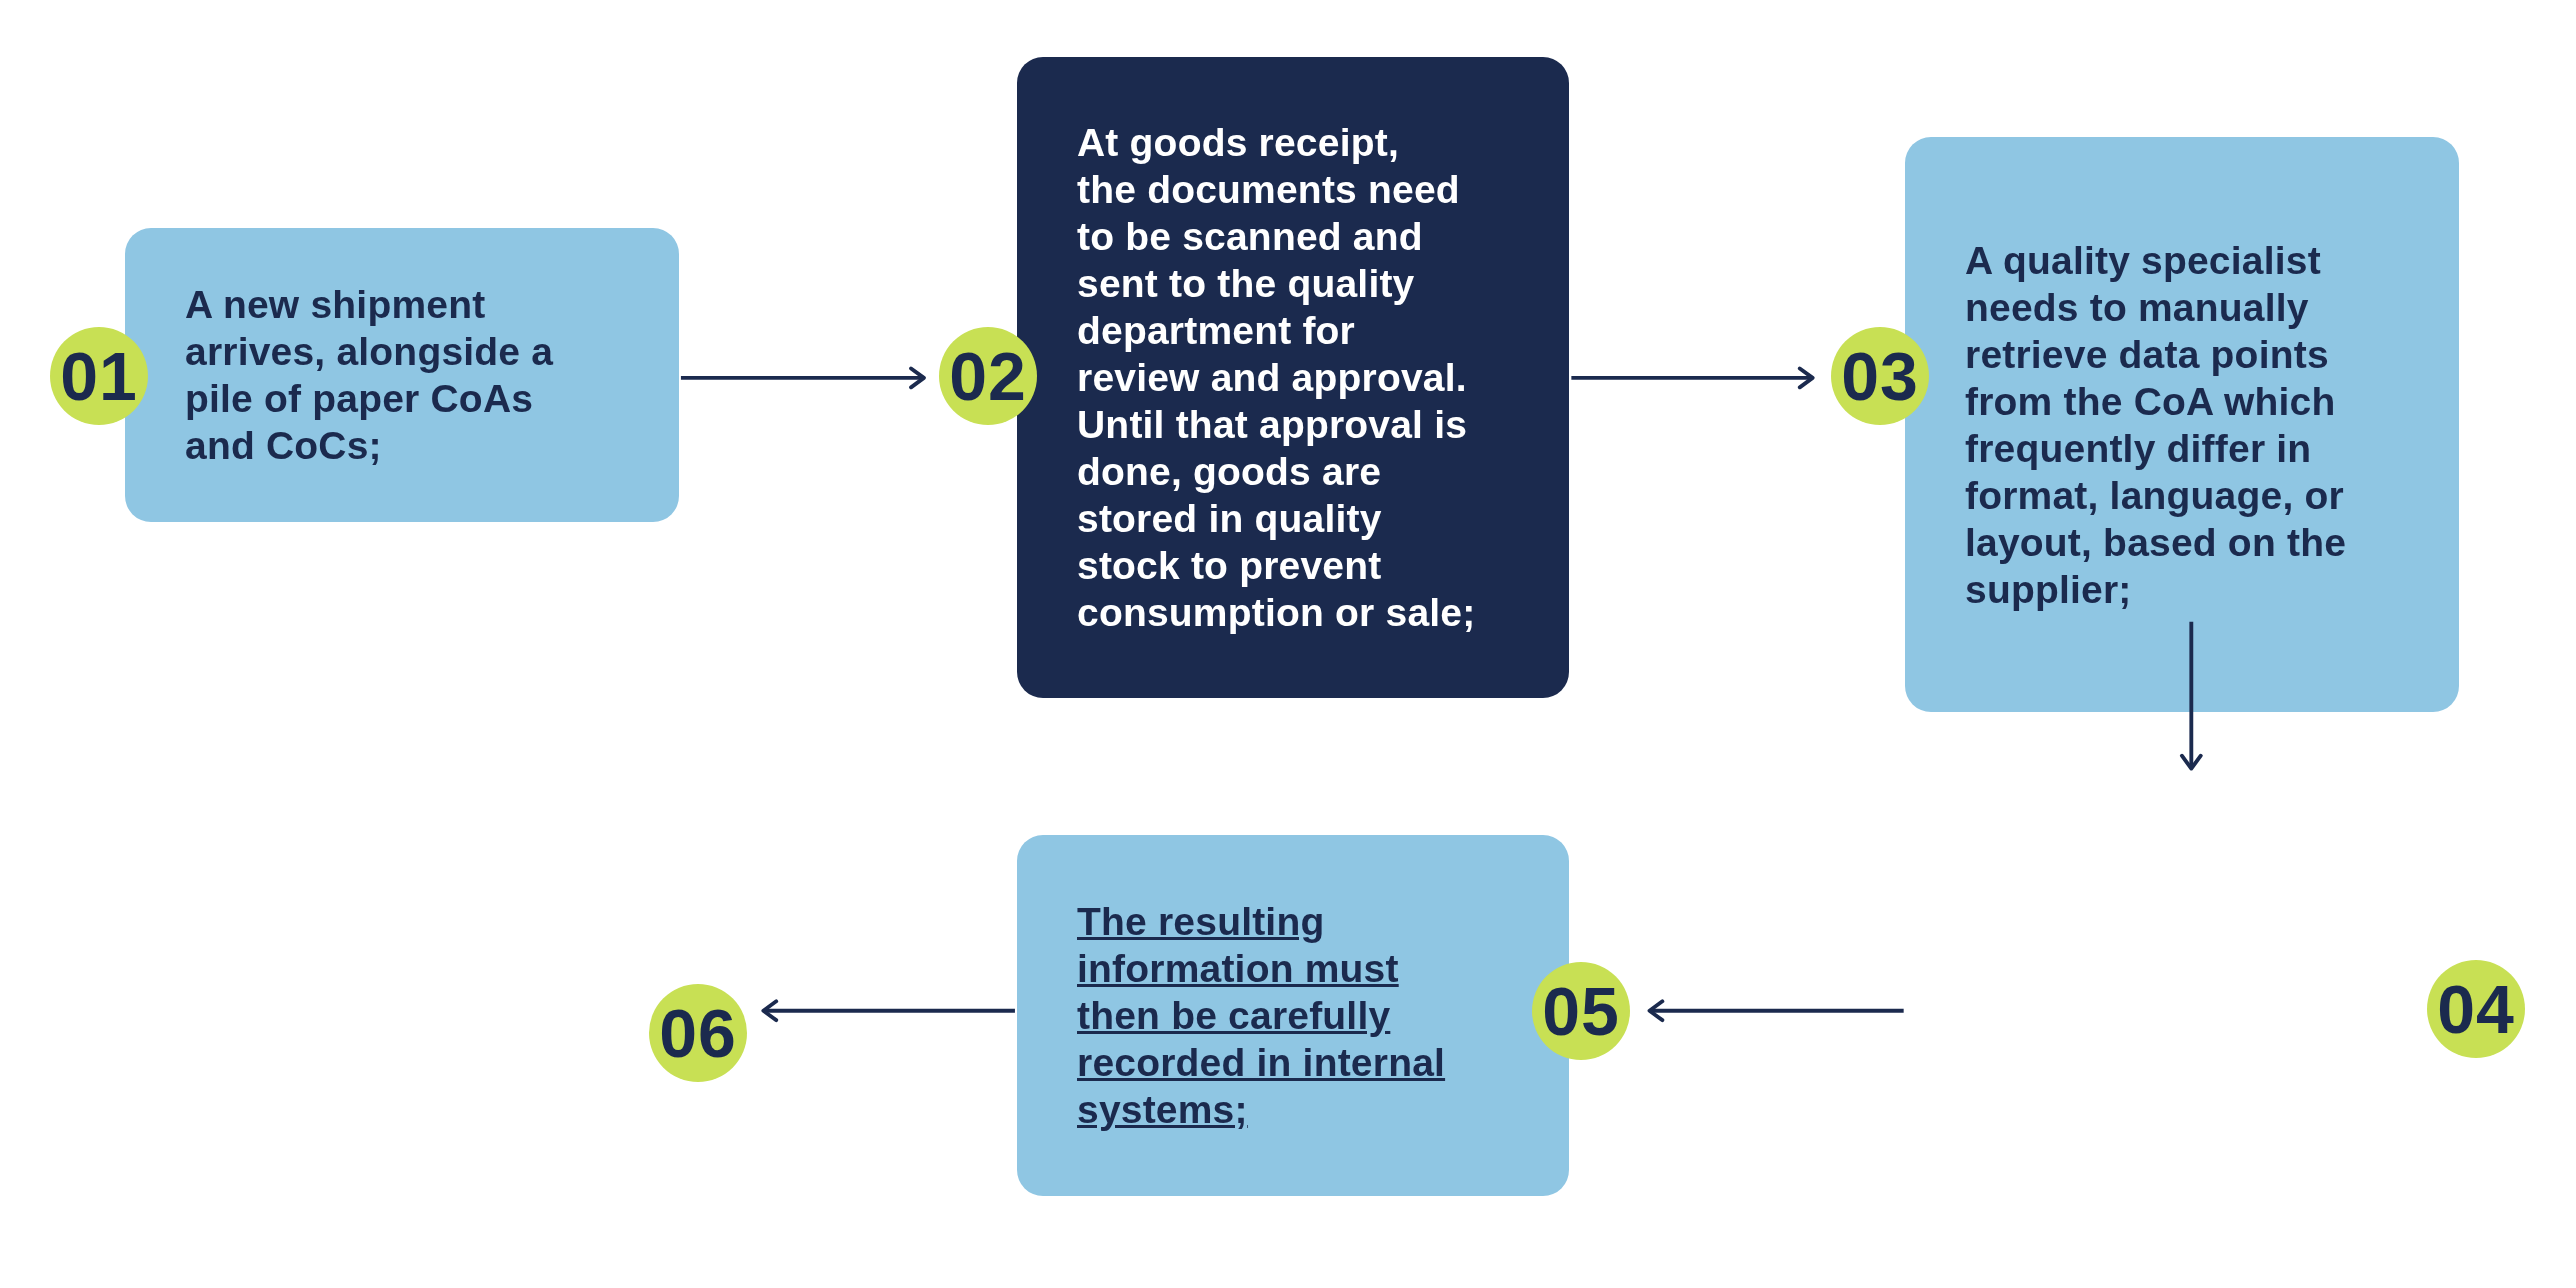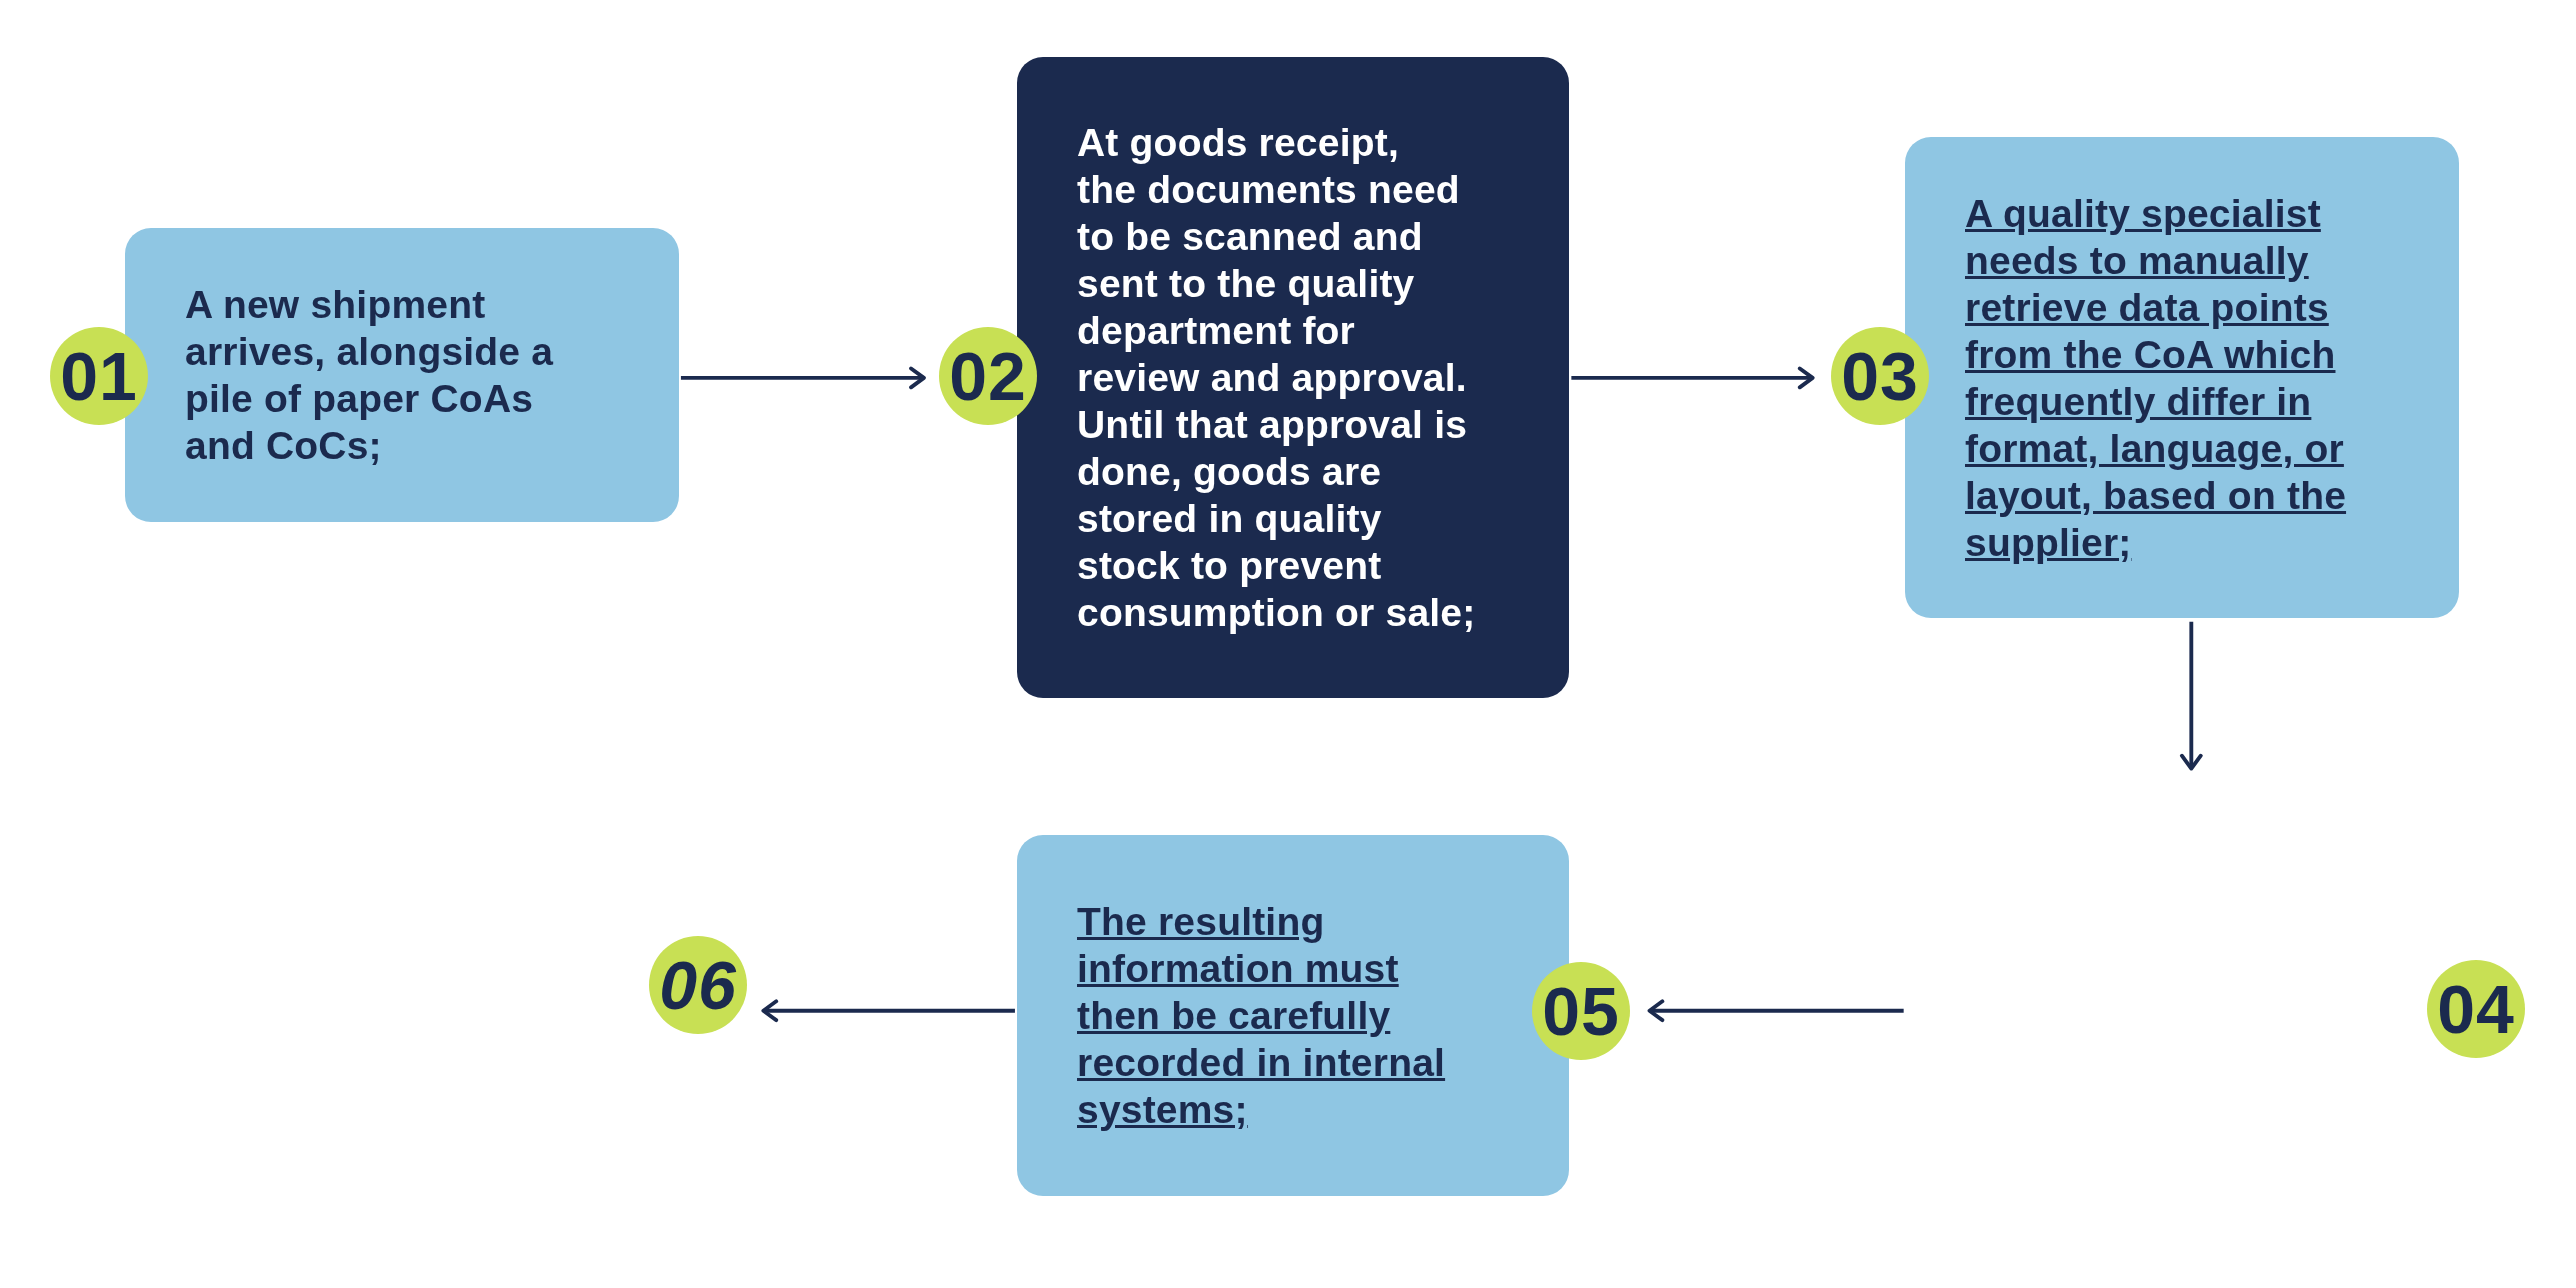--- a/index.html
+++ b/index.html
@@ -53,31 +53,31 @@
     align-items: center;
     justify-content: center;
     font-size: 68px;
     font-weight: 600;
     letter-spacing: 0.9px;
     z-index: 3;
   }
   
   #card-1 { left: 125px;  top: 228px; width: 554px; height: 294px; }
   #card-2 { left: 1017px; top: 57px;  width: 552px; height: 641px; }
-  #card-3 { left: 1905px; top: 137px; width: 554px; height: 481px; text-decoration: underline; }
+  #card-3 { left: 1905px; top: 137px; width: 554px; height: 575px; }
   #card-4 { left: 1905px; top: 788px; width: 554px; height: 398px; }
   #card-5 { left: 1017px; top: 835px; width: 552px; height: 361px; text-decoration: underline; }
   #card-6 { left: 128px;  top: 788px; width: 550px; height: 441px; }
   
   #badge-1 { left: 50px;   top: 327px;  }
   #badge-2 { left: 939px; top: 327px;  }
   #badge-3 { left: 1831px; top: 327px;  }
   #badge-4 { left: 2427px; top: 960px; }
   #badge-5 { left: 1532px; top: 962px; }
-  #badge-6 { left: 649px;  top: 936px; font-style: italic; }
+  #badge-6 { left: 649px;  top: 984px; }
   .arrows {
     position: absolute;
     inset: 0;
     width: 100%;
     height: 100%;
     z-index: 2;
     pointer-events: none;
   }
   .arrow-line {
     stroke: var(--arrow, #1B2A4E);

